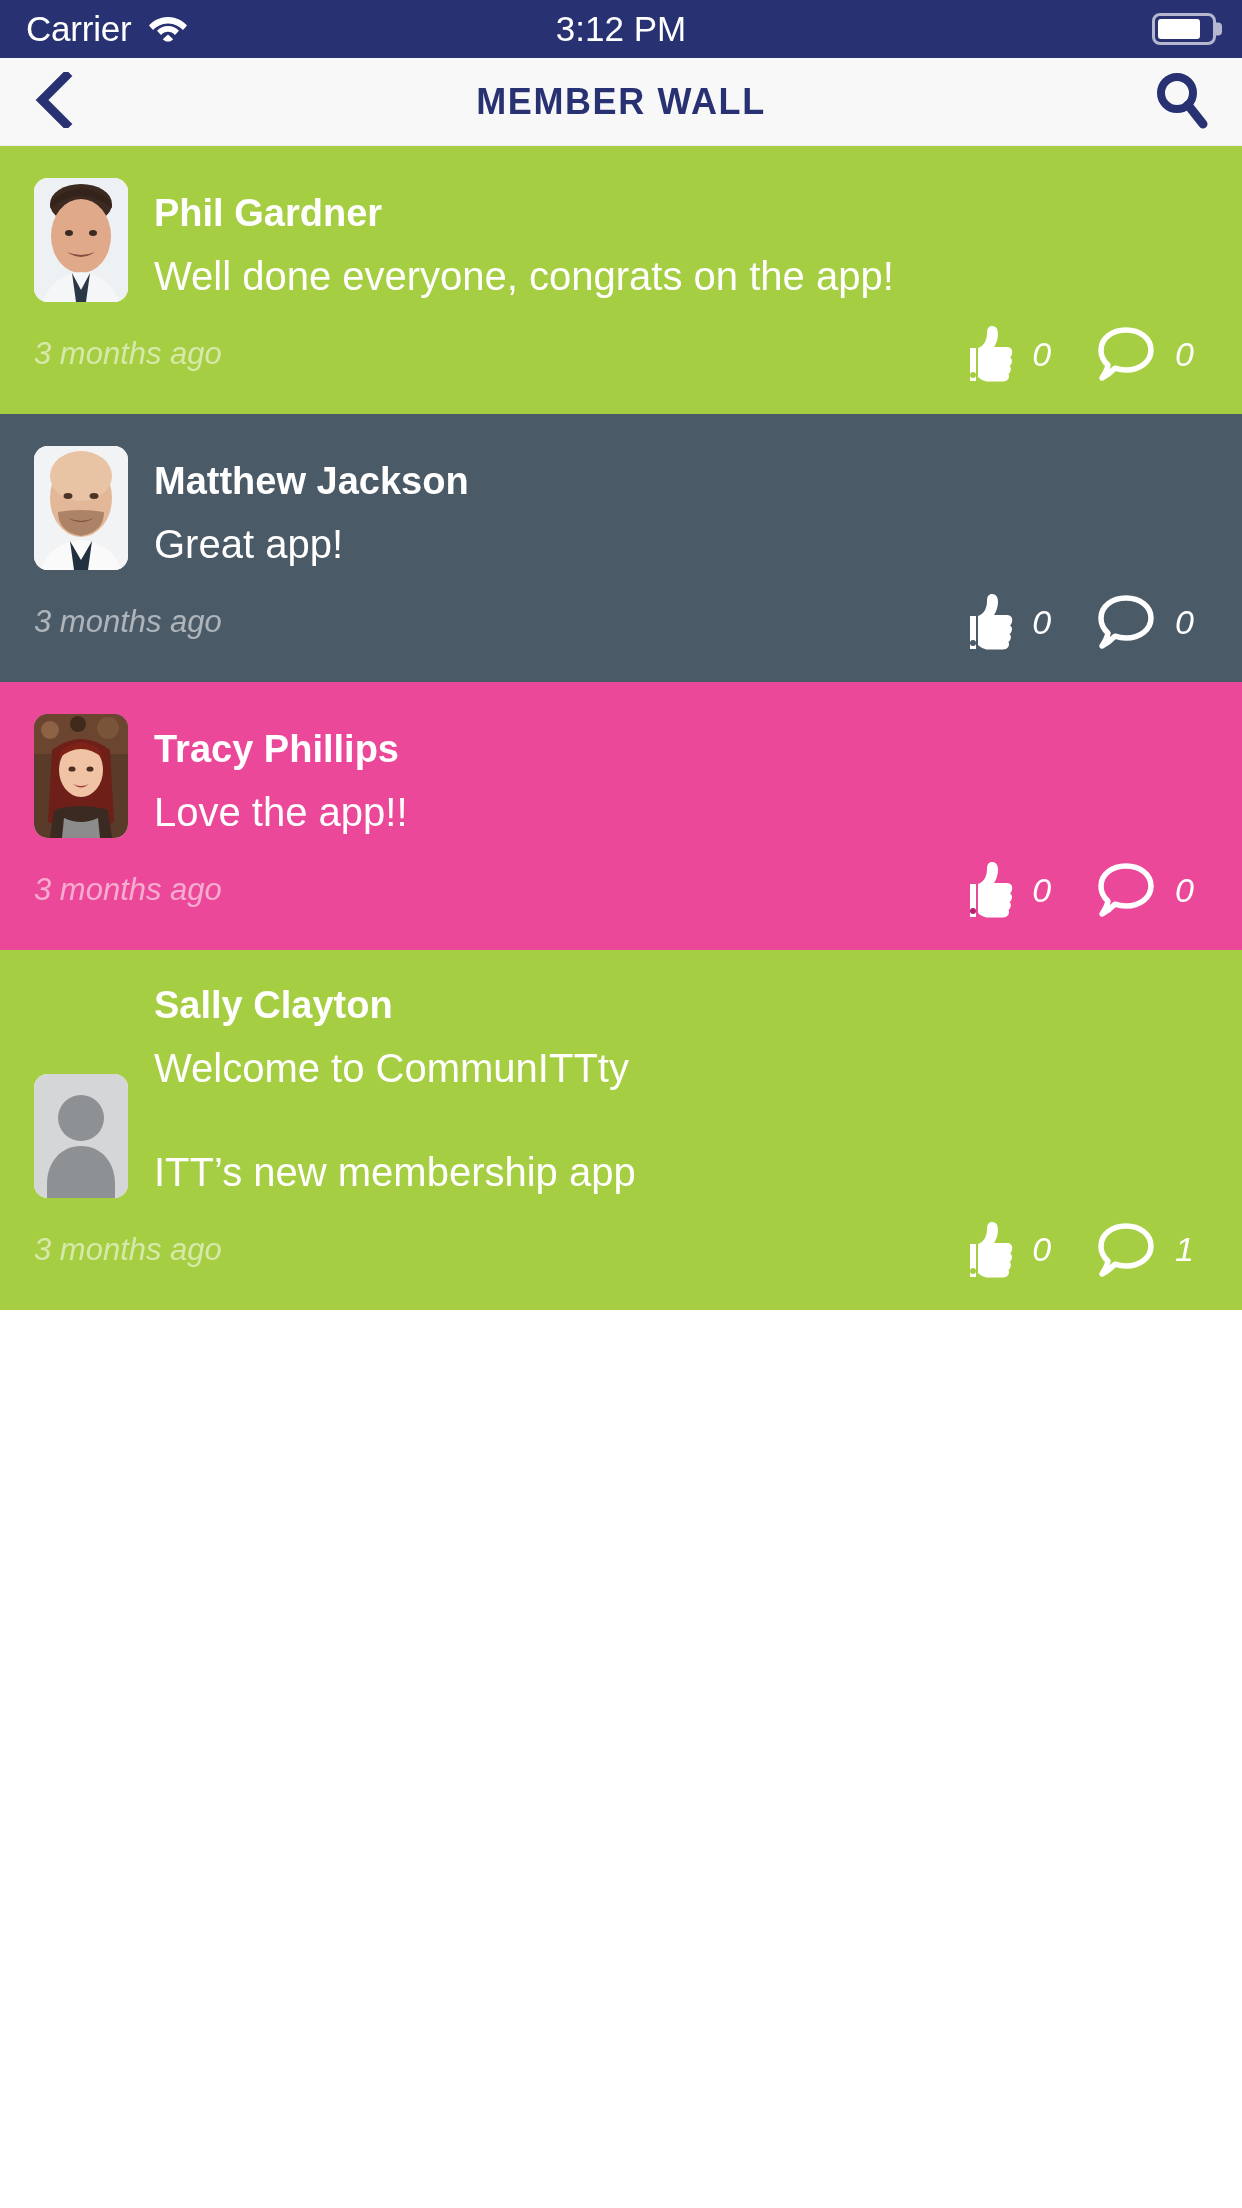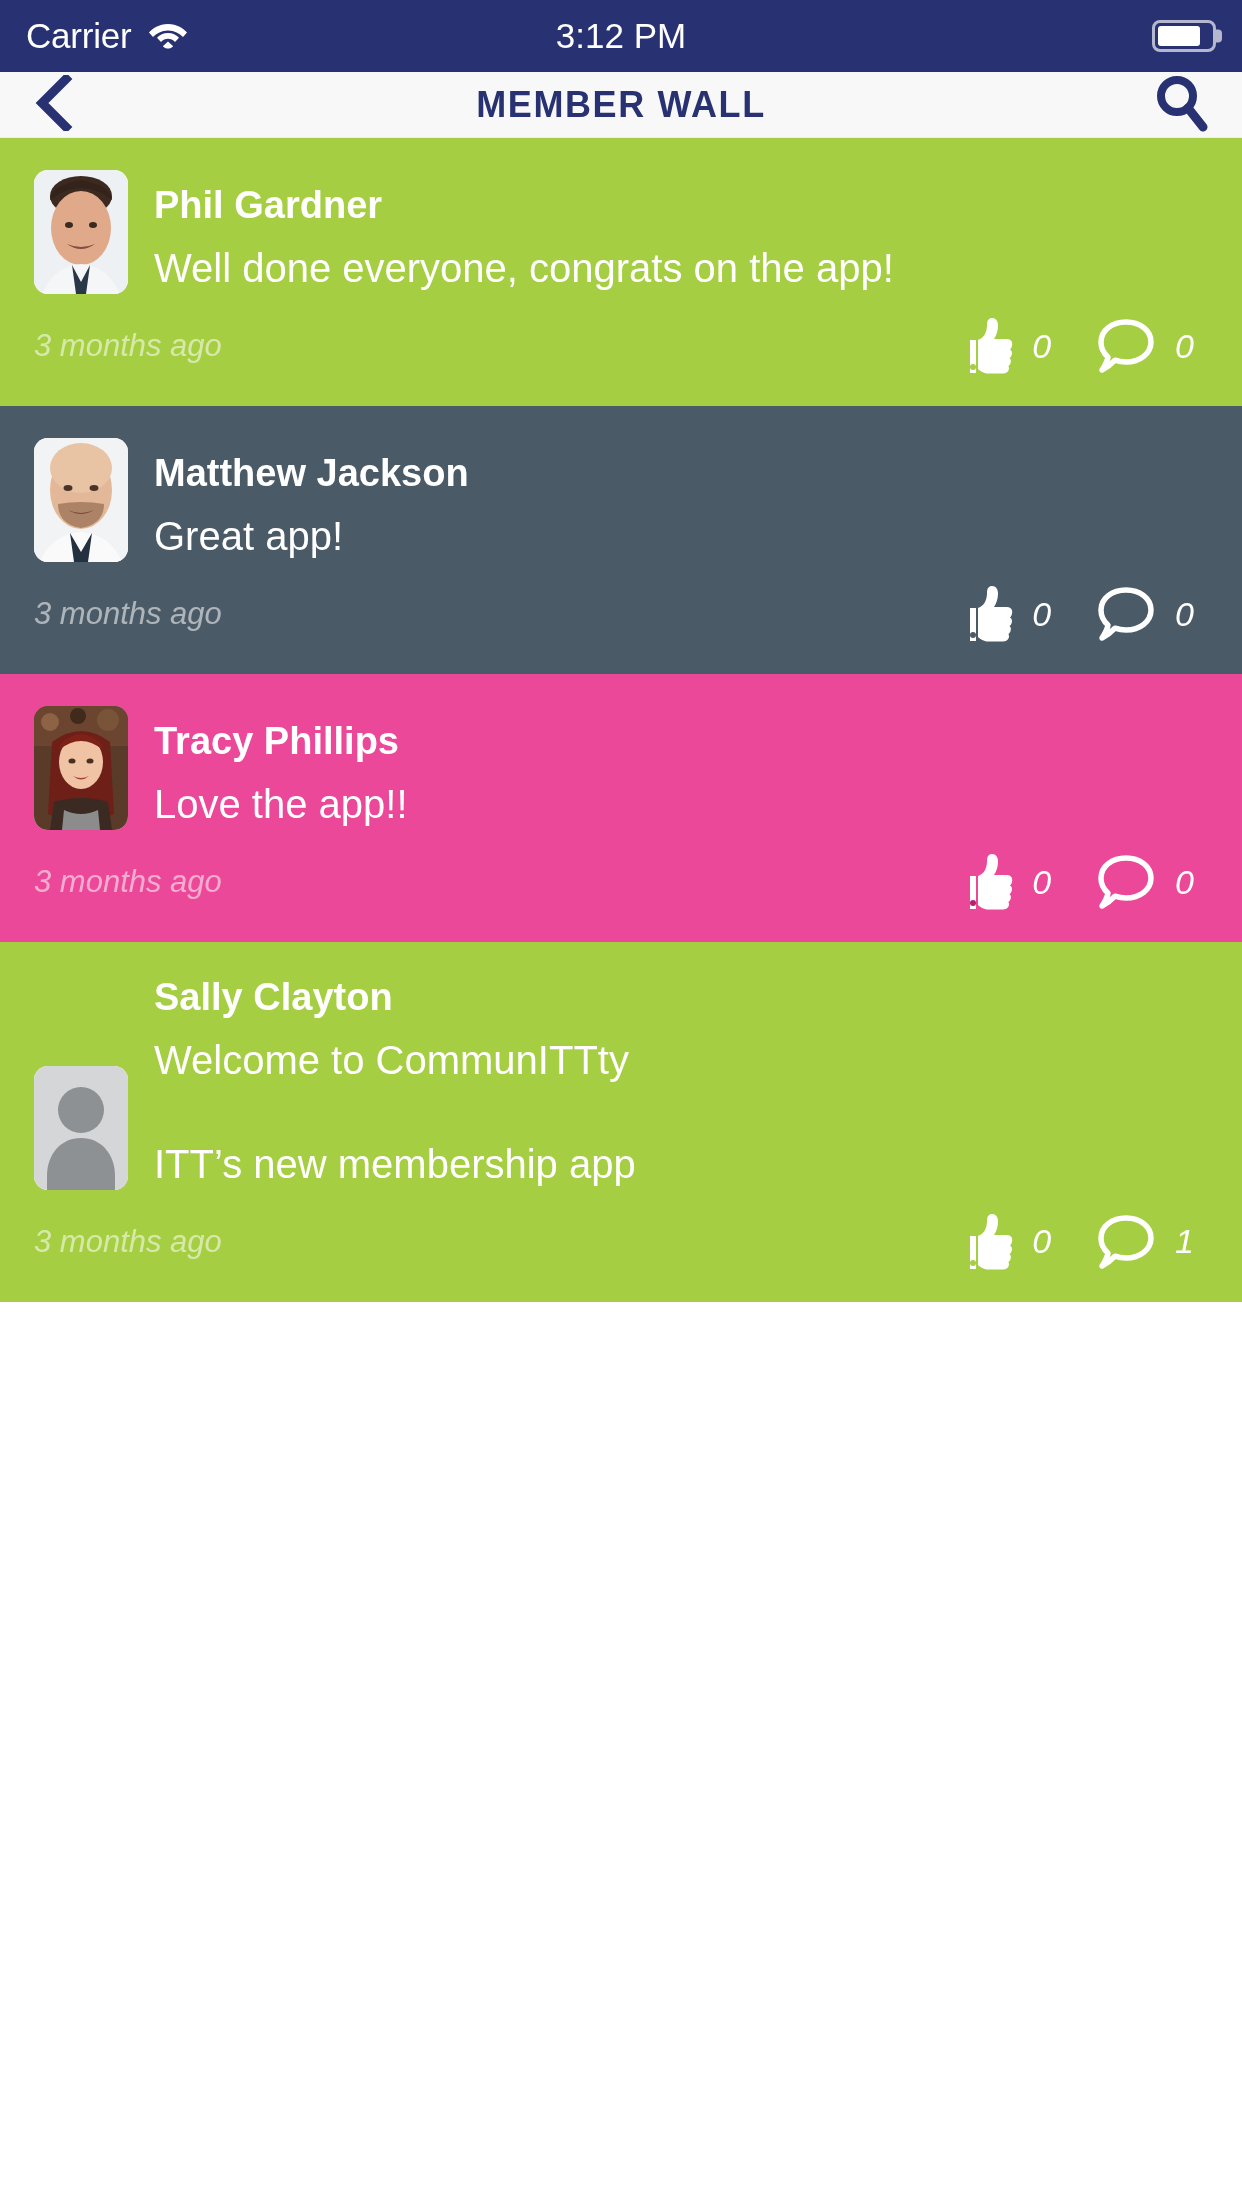--- a/index.html
+++ b/index.html
@@ -10,21 +10,21 @@
   body {
     width: 1242px;
     height: 2208px;
     font-family: "Liberation Sans", sans-serif;
     overflow: hidden;
     position: relative;
   }
 
   
   .status-bar {
-    height: 72px;
+    height: 58px;
     background: #283272;
     display: flex;
     align-items: center;
     position: relative;
     padding: 0 26px;
     box-sizing: border-box;
   }
   .status-left {
     display: flex;
     align-items: center;
@@ -70,21 +70,21 @@
     top: 50%;
     transform: translateY(-50%);
     width: 6px;
     height: 13px;
     background: rgba(255,255,255,0.65);
     border-radius: 0 4px 4px 0;
   }
 
   
   .nav-bar {
-    height: 66px;
+    height: 88px;
     background: #f8f8f8;
     display: flex;
     align-items: center;
     position: relative;
     padding: 0 34px;
     box-sizing: border-box;
     border-bottom: 1px solid #ededed;
   }
   .nav-back {
     width: 60px;

